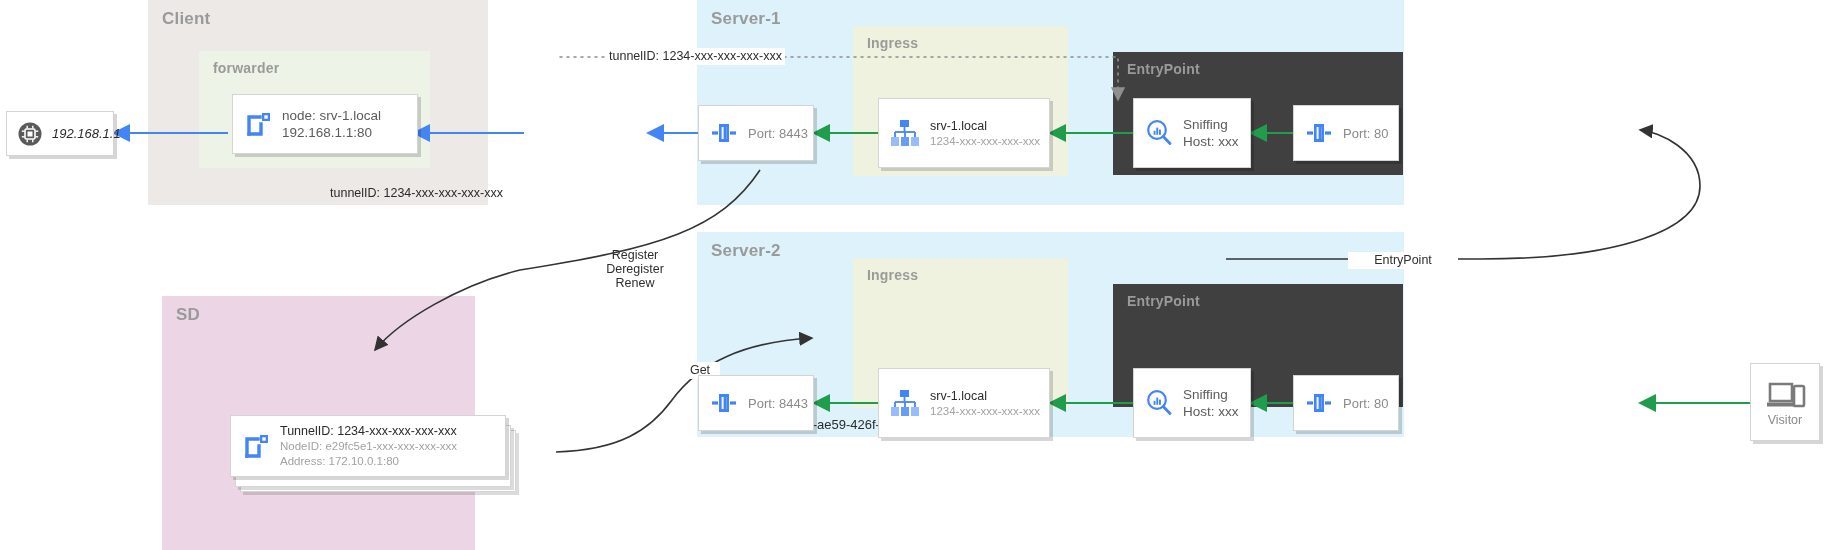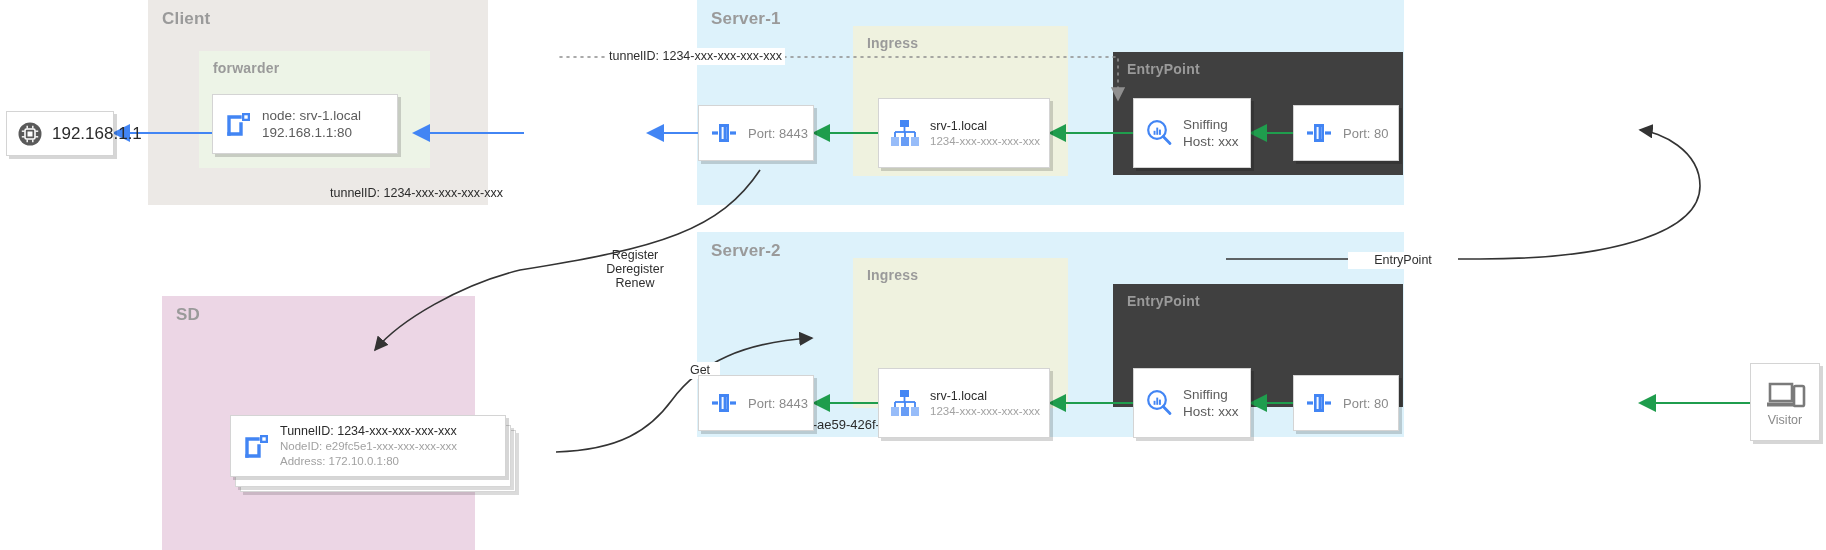--- a/index.html
+++ b/index.html
@@ -166,24 +166,24 @@
             <line x1="15.8" y1="4.8" x2="15.8" y2="7.6"></line>
           <line x1="10.2" y1="18.4" x2="10.2" y2="21.2"></line>
             <line x1="15.8" y1="18.4" x2="15.8" y2="21.2"></line>
           <line x1="4.8" y1="10.2" x2="7.6" y2="10.2"></line>
             <line x1="4.8" y1="15.8" x2="7.6" y2="15.8"></line>
           <line x1="18.4" y1="10.2" x2="21.2" y2="10.2"></line>
             <line x1="18.4" y1="15.8" x2="21.2" y2="15.8"></line>
         </g>
       </svg>
     </span>
-    <span class="t-dark" style="font-size:17px;">192.168.1.1</span>
-  </div>
-
-  <div class="node" style="left:212px; top:94px; width:186px; height:60px;">
+    <span class="t-dark" style="font-size:13px;font-style:italic;">192.168.1.1</span>
+  </div>
+
+  <div class="node" style="left:232px; top:94px; width:186px; height:60px;">
     <span class="node-icon">
       <svg width="30" height="30" viewBox="0 0 30 30">
         <path d="M6 25 L6 8 L17 8" fill="none" stroke="#4285f4" stroke-width="3.4" stroke-linecap="square"></path>
         <path d="M6 25 L18 25 L18 15" fill="none" stroke="#4285f4" stroke-width="3.4" stroke-linecap="square"></path>
         <rect x="19" y="4" width="8" height="8" fill="#4285f4"></rect>
         <rect x="21.3" y="6.3" width="3.4" height="3.4" fill="#ffffff"></rect>
       </svg>
     </span>
     <span class="node-text">
       <span class="t-main">node: srv-1.local</span>

